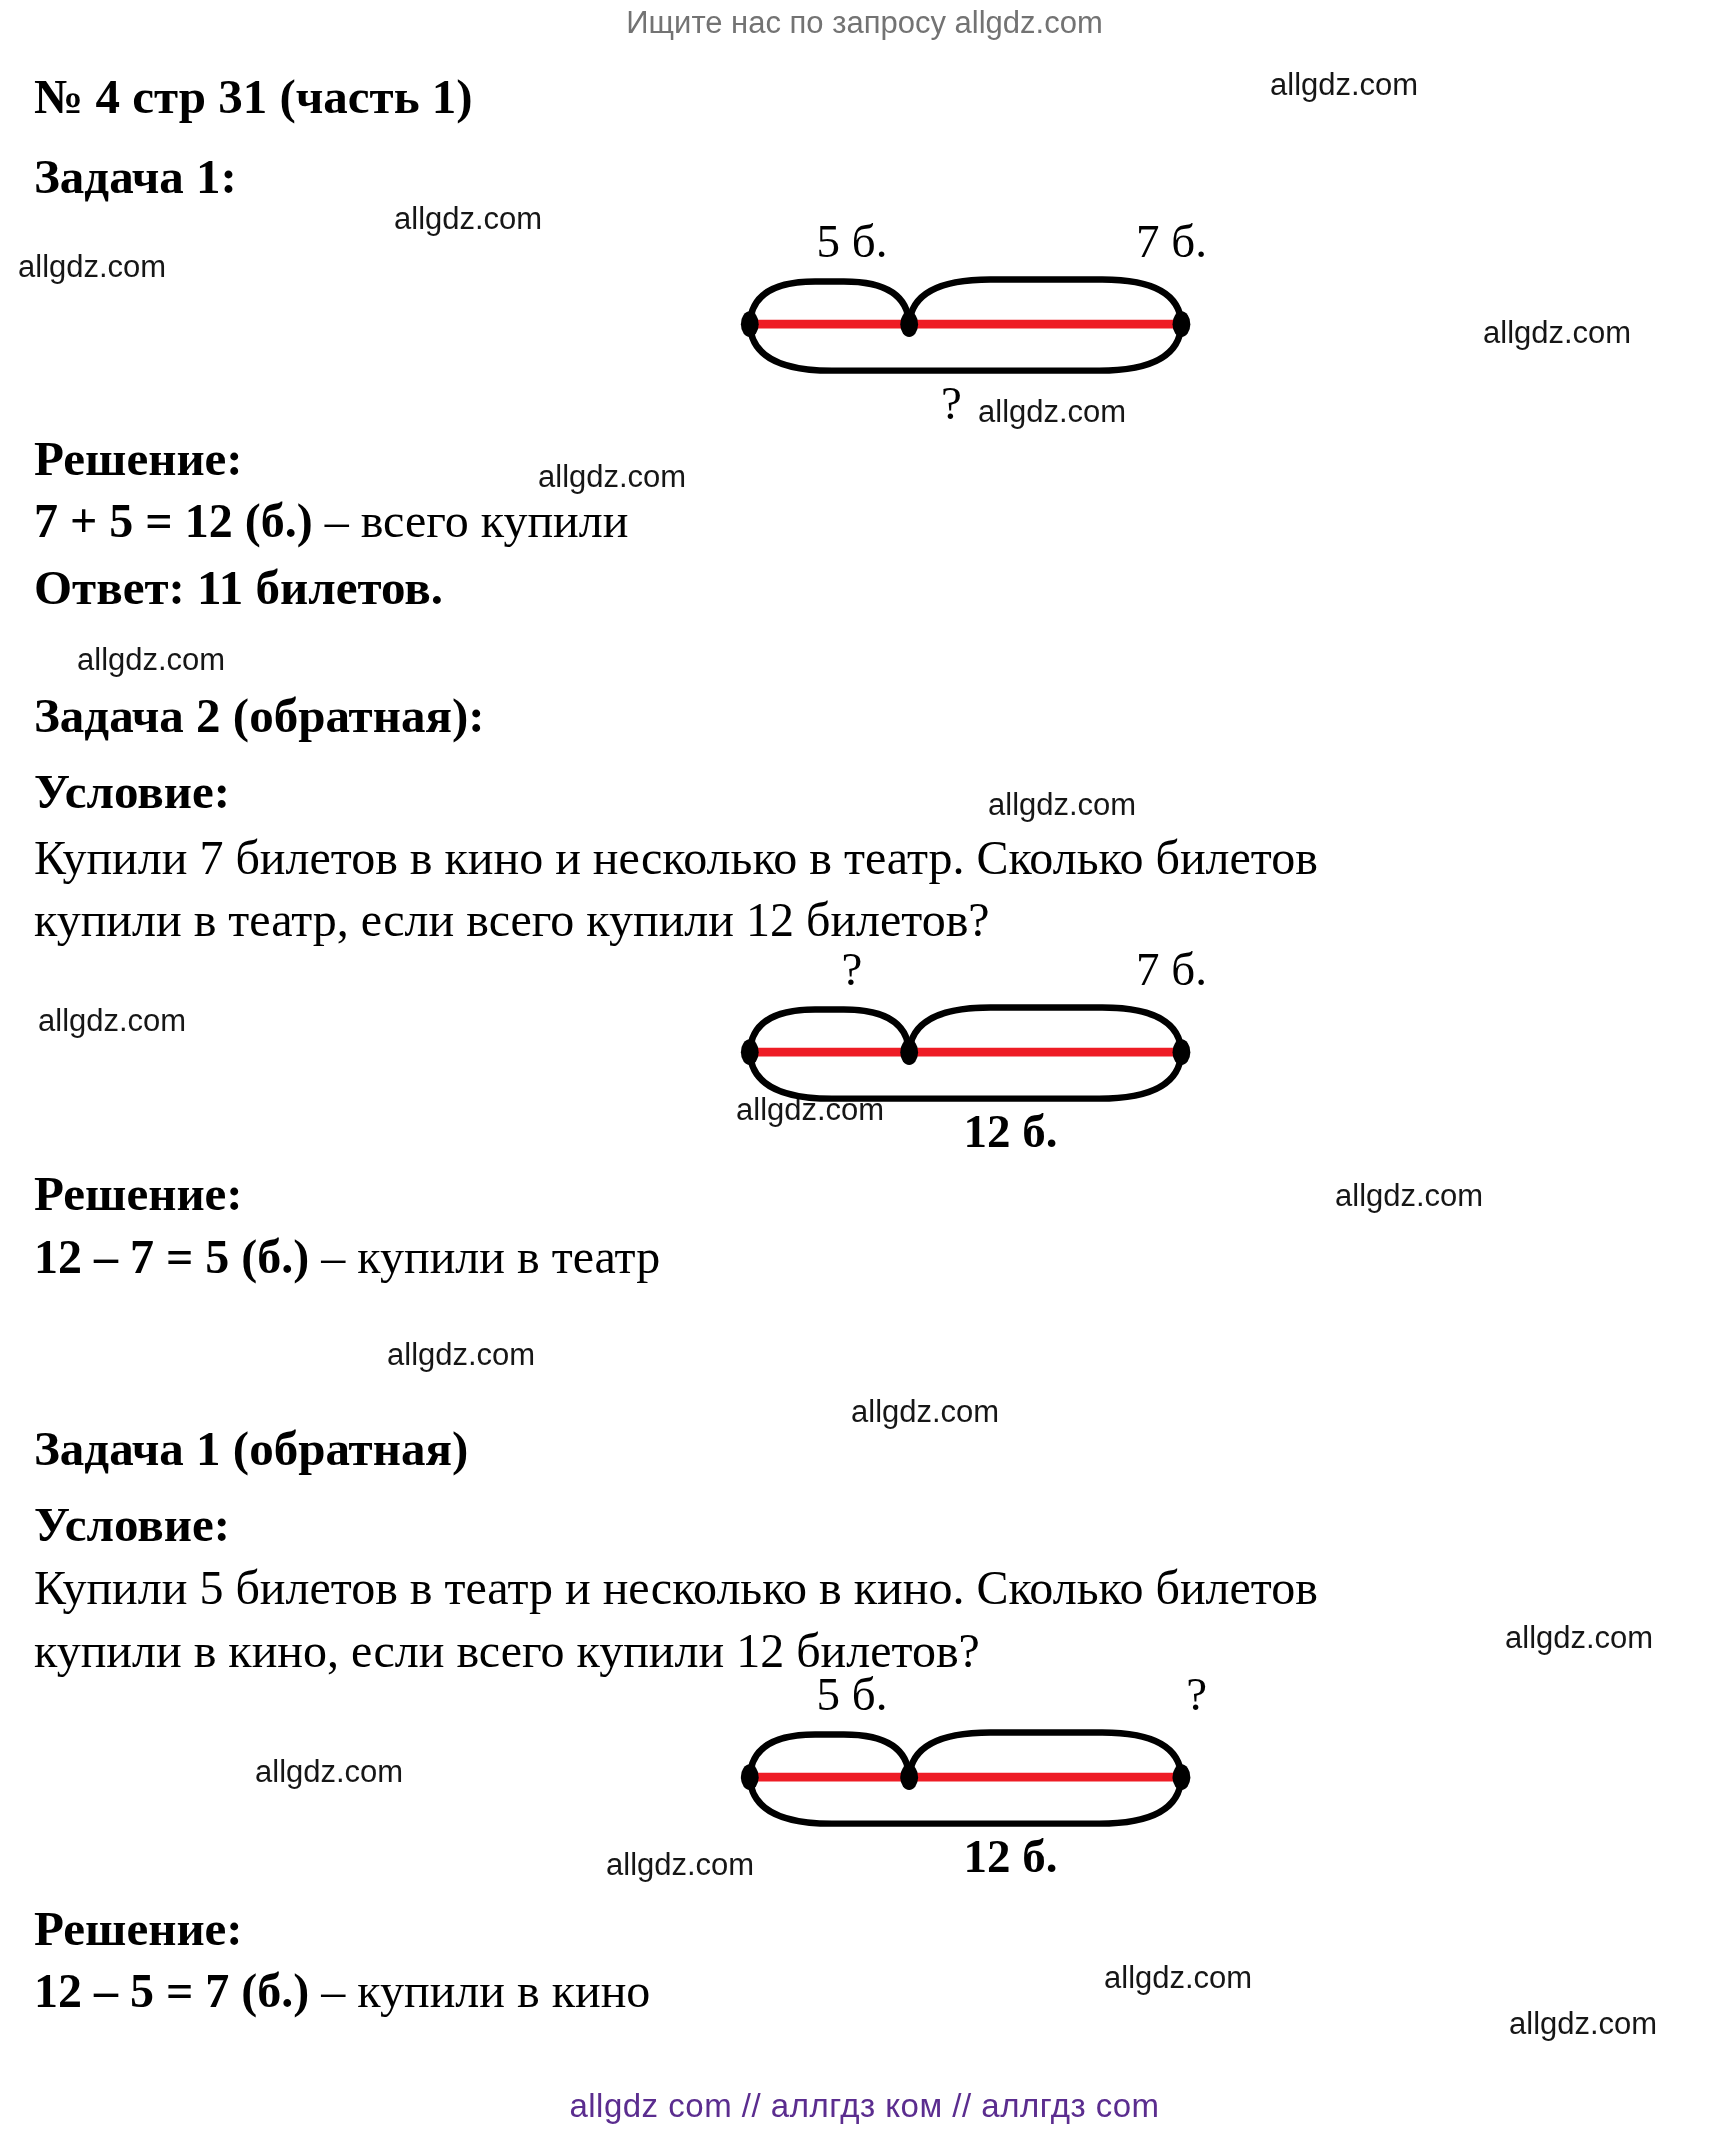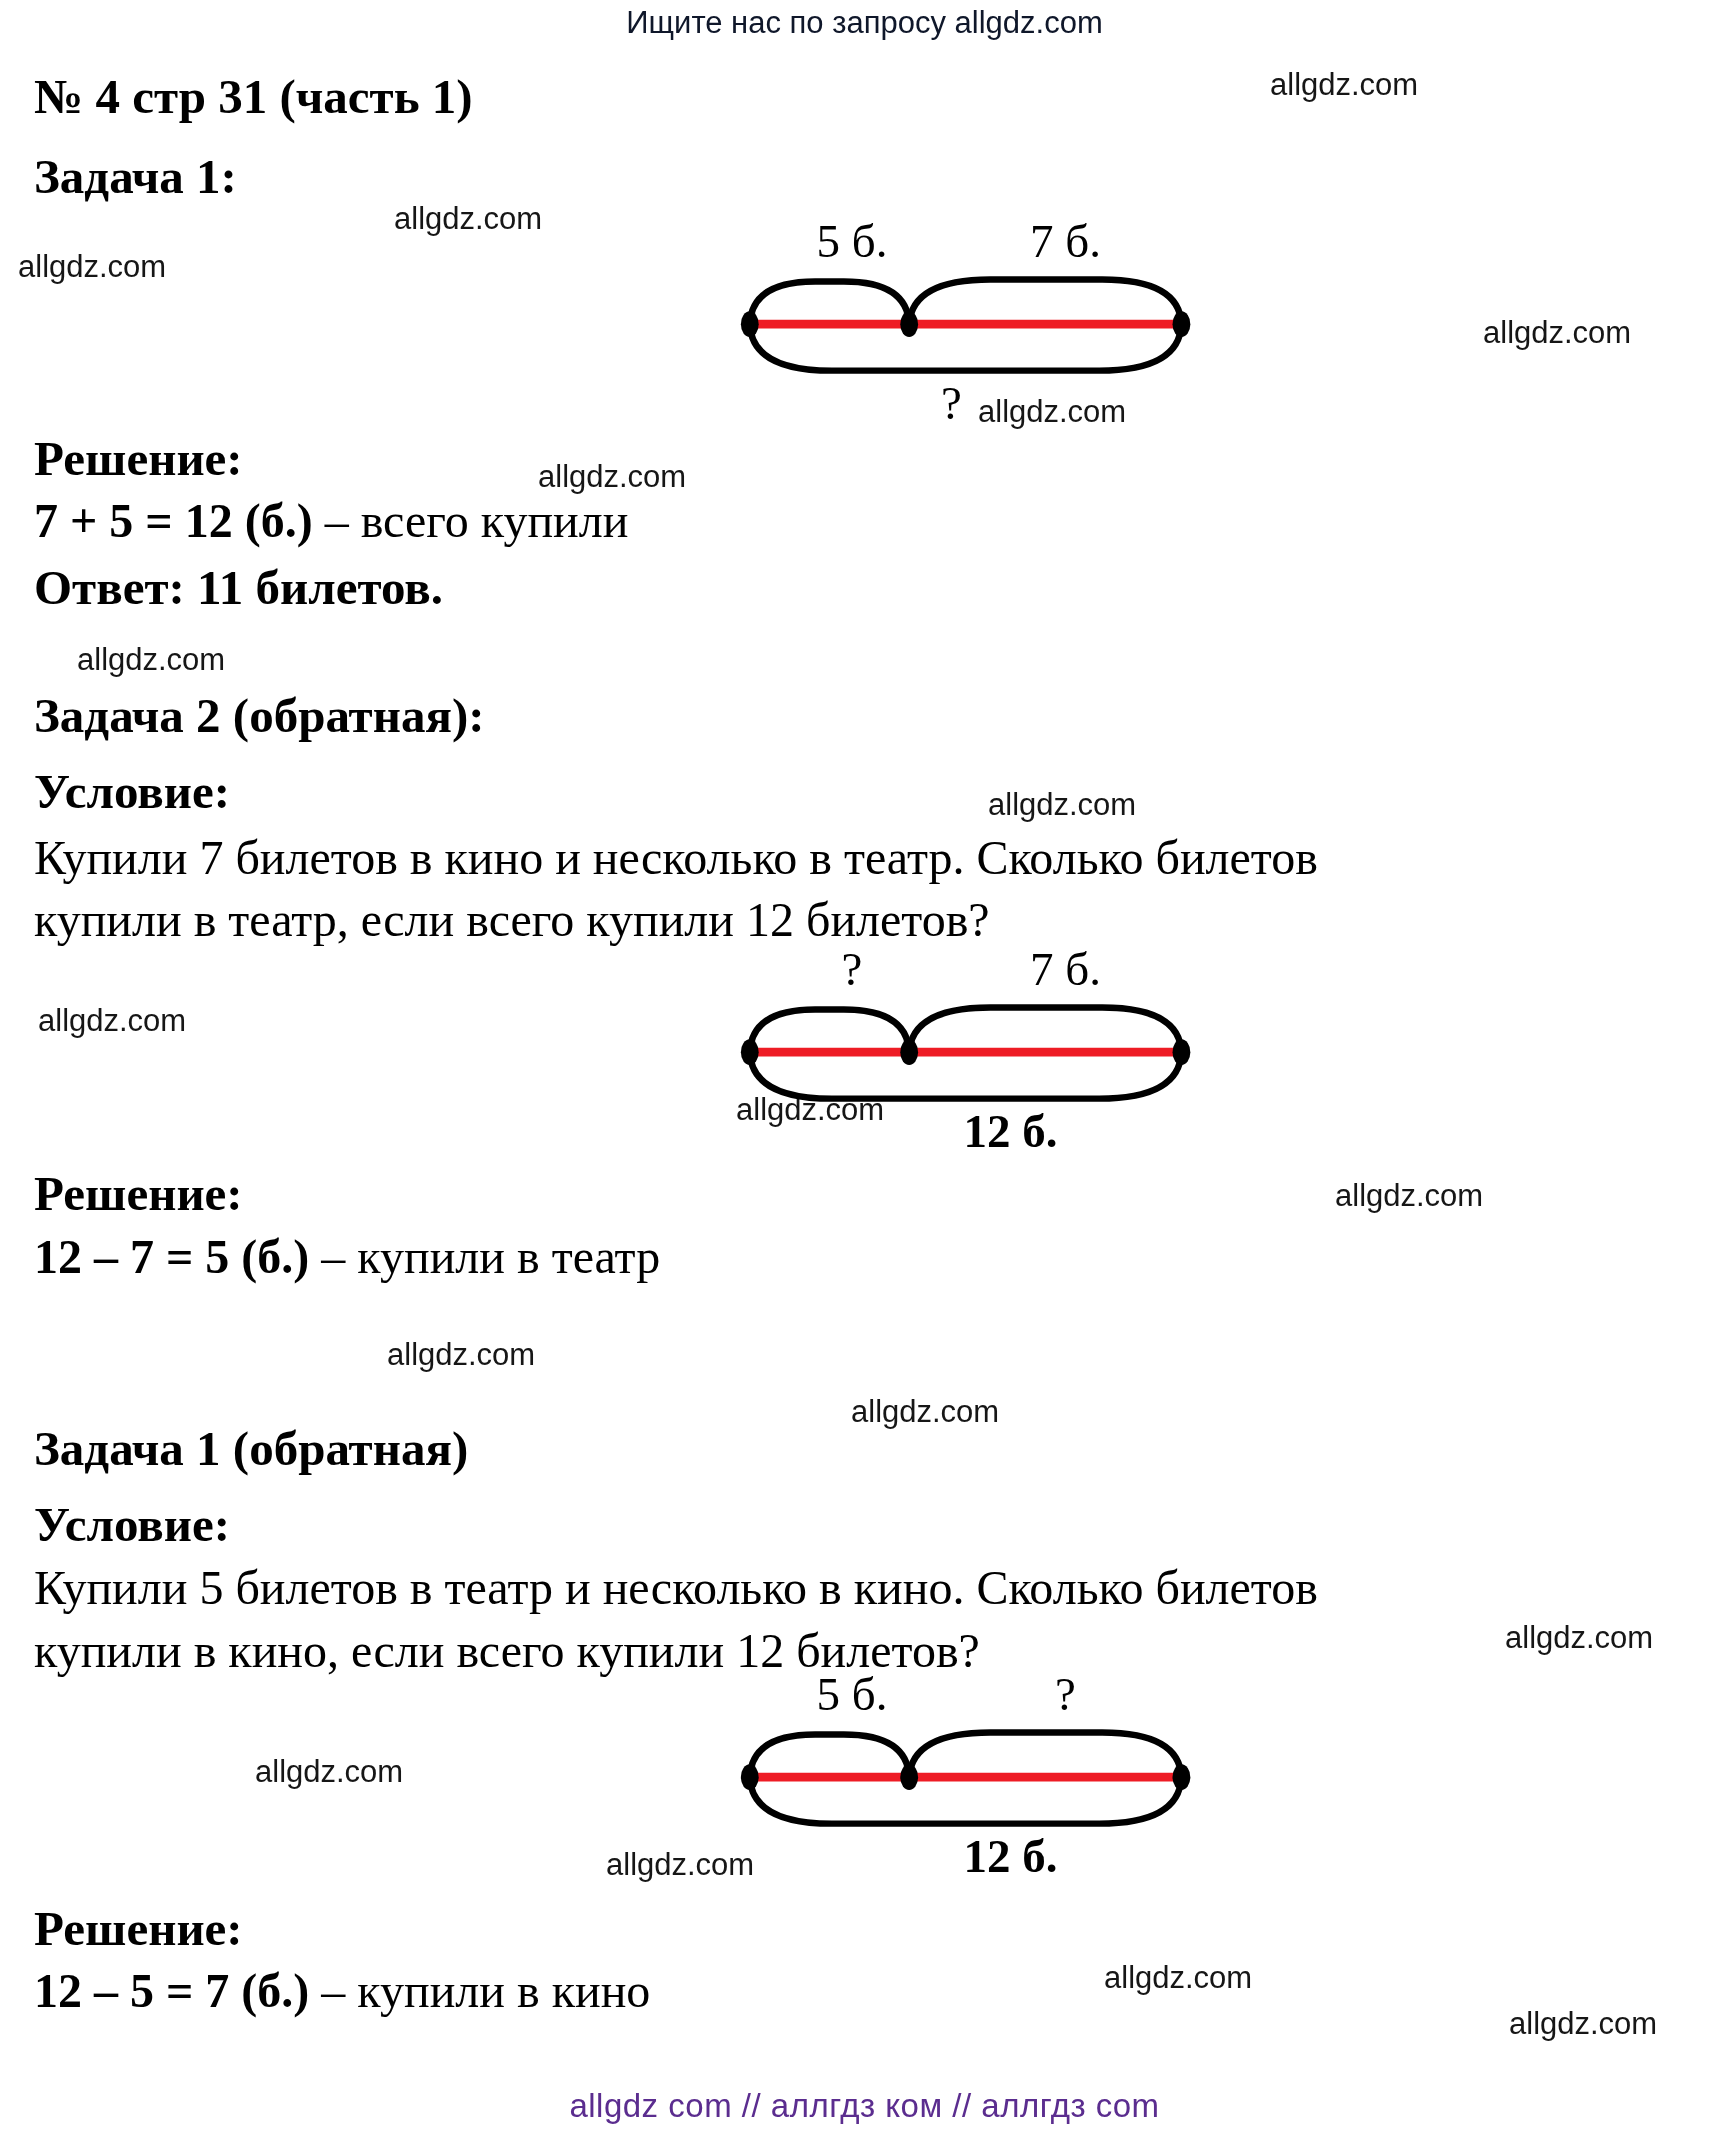--- a/index.html
+++ b/index.html
@@ -1,31 +1,31 @@
 <!DOCTYPE html>
 <html><head>
 <meta charset="utf-8">
 <style>
   html,body{margin:0;padding:0;background:#fff;}
   #canvas{position:relative;width:1729px;height:2140px;background:#ffffff;overflow:hidden;
           font-family:"Liberation Serif",serif;color:#000;}
   .promo{position:absolute;left:0;right:0;top:5px;text-align:center;
-         font:31px "Liberation Sans",sans-serif;color:#0f172a;}
+         font:31px "Liberation Sans",sans-serif;color:#737373;}
   .wm{position:absolute;font:31px "Liberation Sans",sans-serif;color:#161616;white-space:nowrap;}
   .h-serif{position:absolute;font-family:"Liberation Serif",serif;font-weight:bold;
            font-size:49px;line-height:55px;white-space:nowrap;}
   .body-serif{position:absolute;font-family:Liberation Serif, serif;font-size:48px;
               line-height:55px;white-space:nowrap;}
   .body-serif b{font-weight:bold;}
   .diagram{position:absolute;width:495px;height:233px;}
   .diagram svg{position:absolute;left:0;top:0;}
   .dlabel{position:absolute;font-family:"Liberation Serif",serif;font-size:47px;
           line-height:55px;text-align:center;white-space:nowrap;}
   .dlabel.left{left:30px;width:188px;top:-6px;}
-  .dlabel.right{left:209px;width:257px;top:-6px;}
+  .dlabel.right{left:222px;width:257px;top:-6px;text-align:right;}
   .dlabel.bottom-q{left:149px;width:149px;top:156px;}
   .dlabel.bottom-sum{left:208px;width:149px;top:156px;font-weight:bold;}
   .footer{position:absolute;left:0;right:0;top:2087px;text-align:center;
           font:33px "Liberation Sans",sans-serif;color:#5b2d8f;letter-spacing:0.5px;}
 </style>
 </head>
 <body>
 
 <div id="canvas">
 

